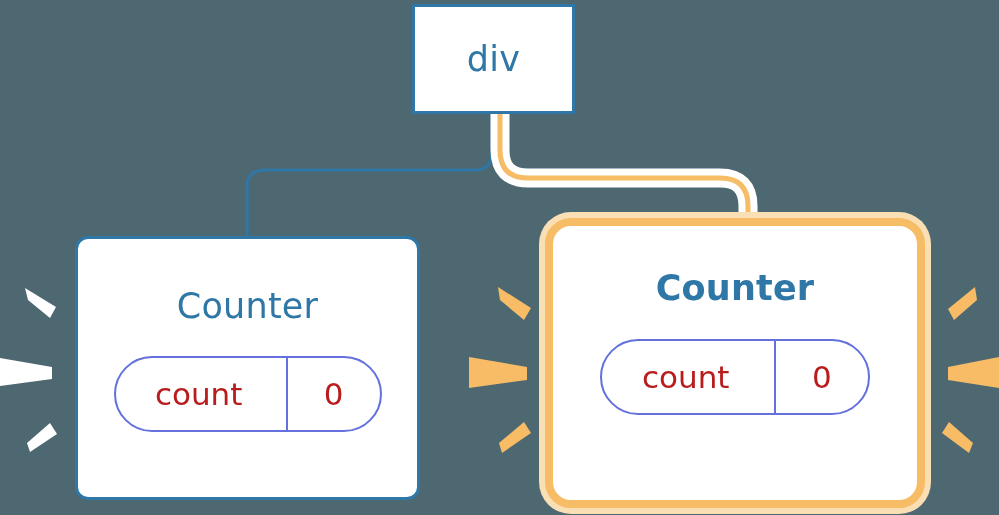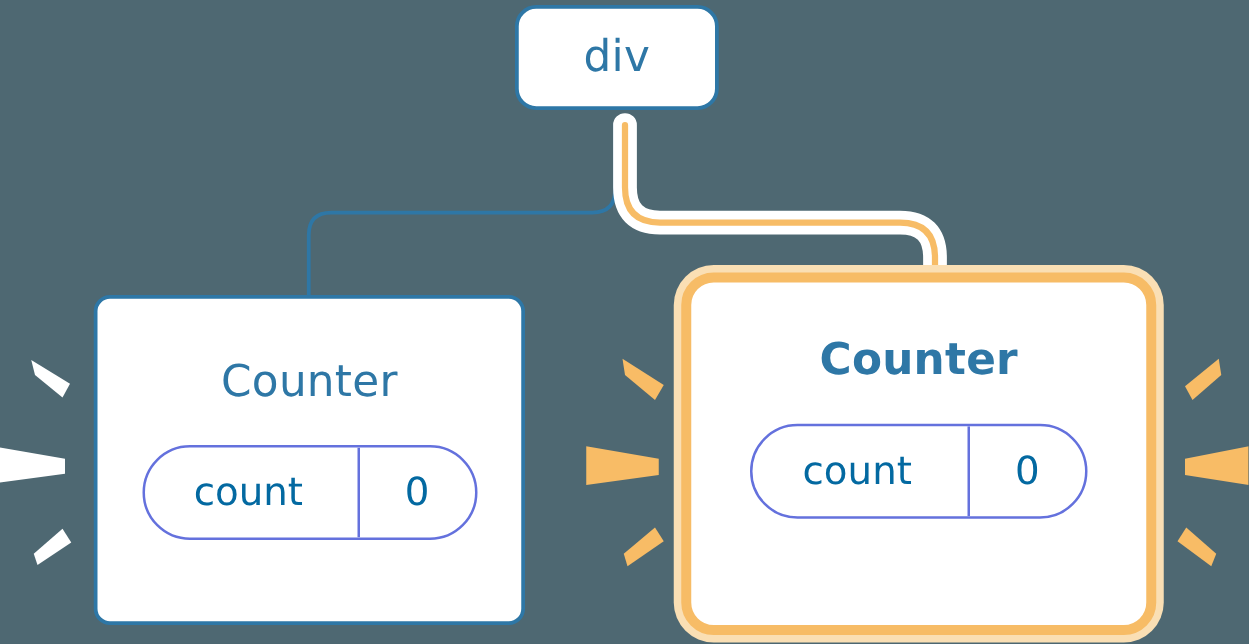--- a/index.html
+++ b/index.html
@@ -41,23 +41,23 @@
     display: flex;
     flex-direction: column;
     align-items: center;
   }
 
   
   .node-root {
     left: 412px;
     top: 4px;
     width: 163px;
-    height: 84px;
+    height: 110px;
     border: 3px solid #2E77A6;
-    border-radius: 17px;
+    border-radius: 1px;
     justify-content: center;
     z-index: 6;
   }
   .node-root .node-title {
     color: #2E77A6;
     font-size: 35px;
     line-height: 1;
     letter-spacing: 0.3px;
   }
 
@@ -116,21 +116,21 @@
   }
   .node-right .state-pill {
     margin-top: 33px;
     width: 266px;
   }
   .state-key,
   .state-val {
     display: flex;
     align-items: center;
     justify-content: center;
-    color: #0369a1;
+    color: #b91c1c;
     font-size: 31px;
     line-height: 1;
   }
   .state-key {
     flex: 0 0 63%;
     padding-right: 4px;
   }
   .state-divider {
     width: 2px;
     background: #6471DD;

